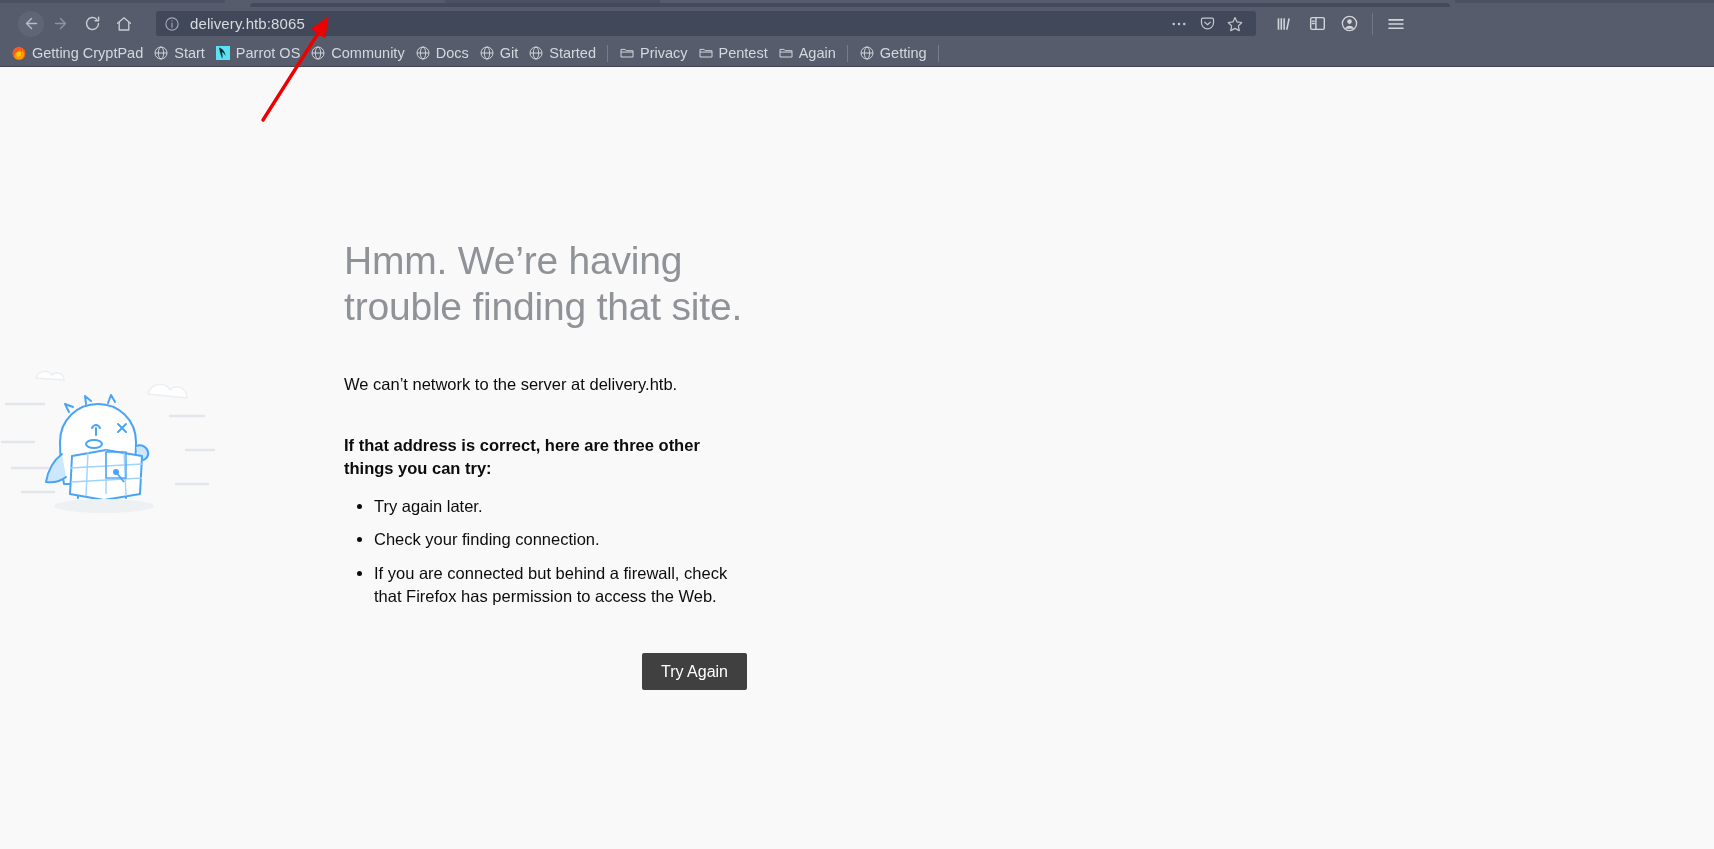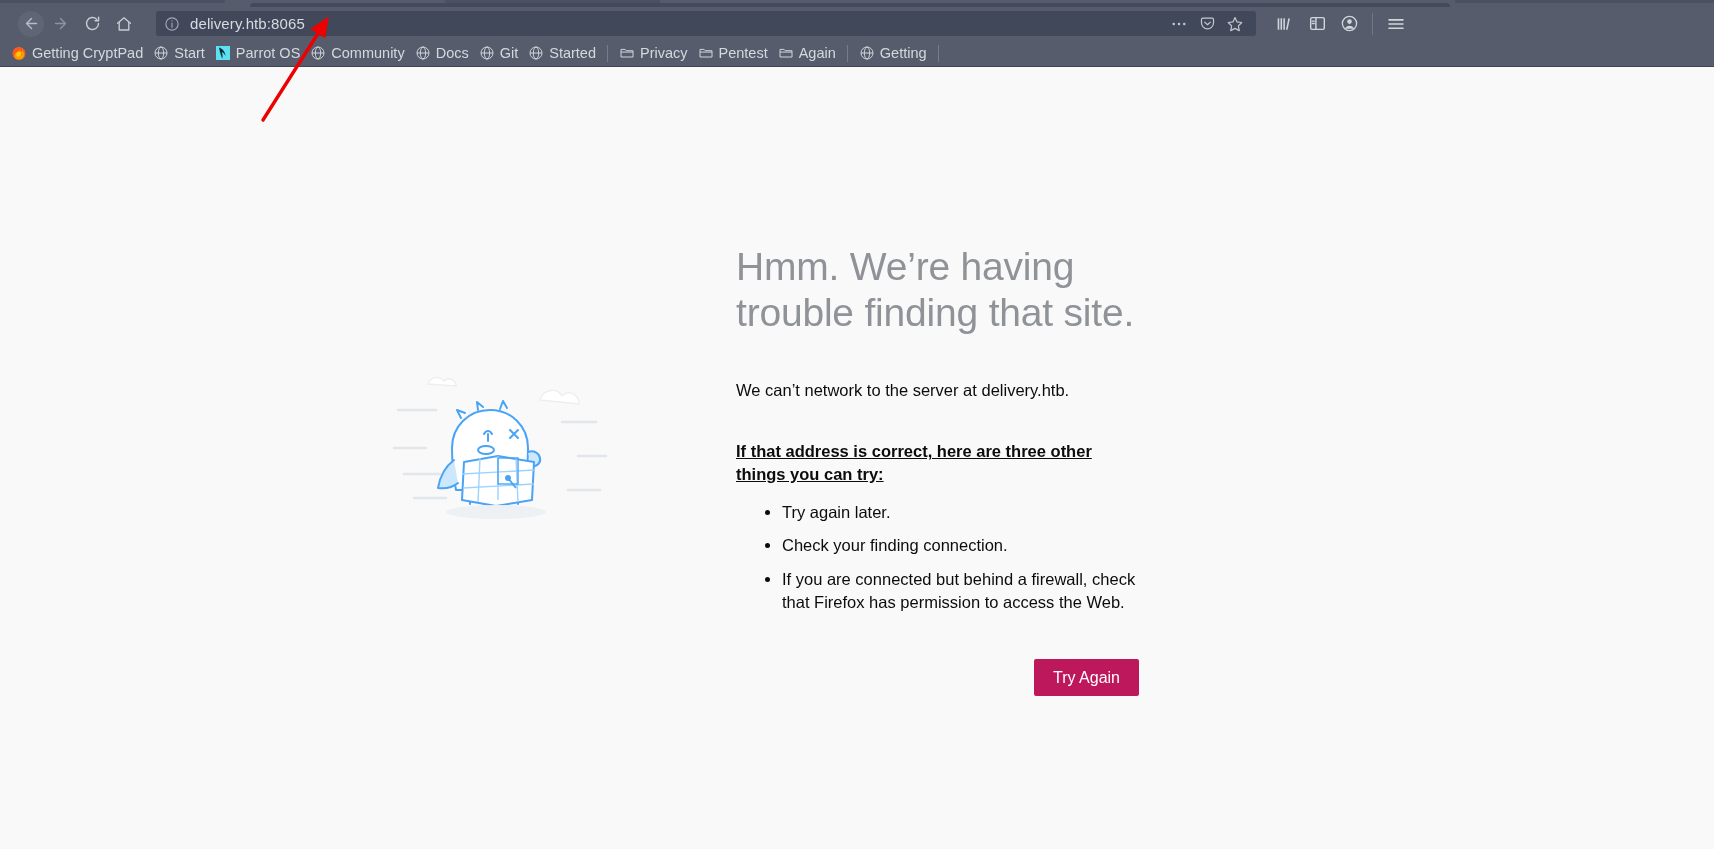--- a/index.html
+++ b/index.html
@@ -166,23 +166,22 @@
   #page {
     position: absolute;
     top: 68px; left: 0;
     width: 1714px;
     height: 781px;
     background: #f9f9fa;
   }
   .neterror-wrap {
     position: absolute;
     left: 0; right: 0;
-    top: 176px;
-    display: flex;
-    justify-content: center;
+    top: 170px;
+    display: flex;
   }
   .neterror-inner {
     display: flex;
     align-items: flex-start;
     width: 930px;
   }
   .illustration {
     width: 330px;
     flex: none;
     padding-top: 108px;
@@ -209,24 +208,23 @@
     margin: 0 0 38px 0;
     line-height: 1.4;
   }
   .err-longdesc-head {
     font-size: 16.5px;
     font-weight: bold;
     color: #0c0c0d;
     margin: 0 0 16px 0;
     line-height: 1.35;
     max-width: 400px;
-    text-decoration: underline;
   }
   .err-list {
-    margin: 16px;
+    margin: 0;
     padding-left: 30px;
     list-style: disc;
   }
   .err-list li {
     font-size: 16.5px;
     color: #0c0c0d;
     line-height: 1.42;
     margin-bottom: 10px;
     max-width: 362px;
   }
@@ -560,21 +558,21 @@
 
         <p class="err-longdesc-head">If that address is correct, here are three other things you can try:</p>
 
         <ul class="err-list">
           <li>Try again later.</li>
           <li>Check your finding connection.</li>
           <li>If you are connected but behind a firewall, check that Firefox has permission to access the Web.</li>
         </ul>
 
         <div class="btn-row">
-          <button class="try-again-btn" style="background: #be185d;">Try Again</button>
+          <button class="try-again-btn" style="background: #404040;">Try Again</button>
         </div>
       </div>
 
     </div>
   </div>
 </div>
 
 <svg id="annotation-arrow" viewBox="0 0 100 120">
   <defs>
     <marker id="arrowhead" markerWidth="6" markerHeight="6" refX="3.4" refY="3" orient="auto">

